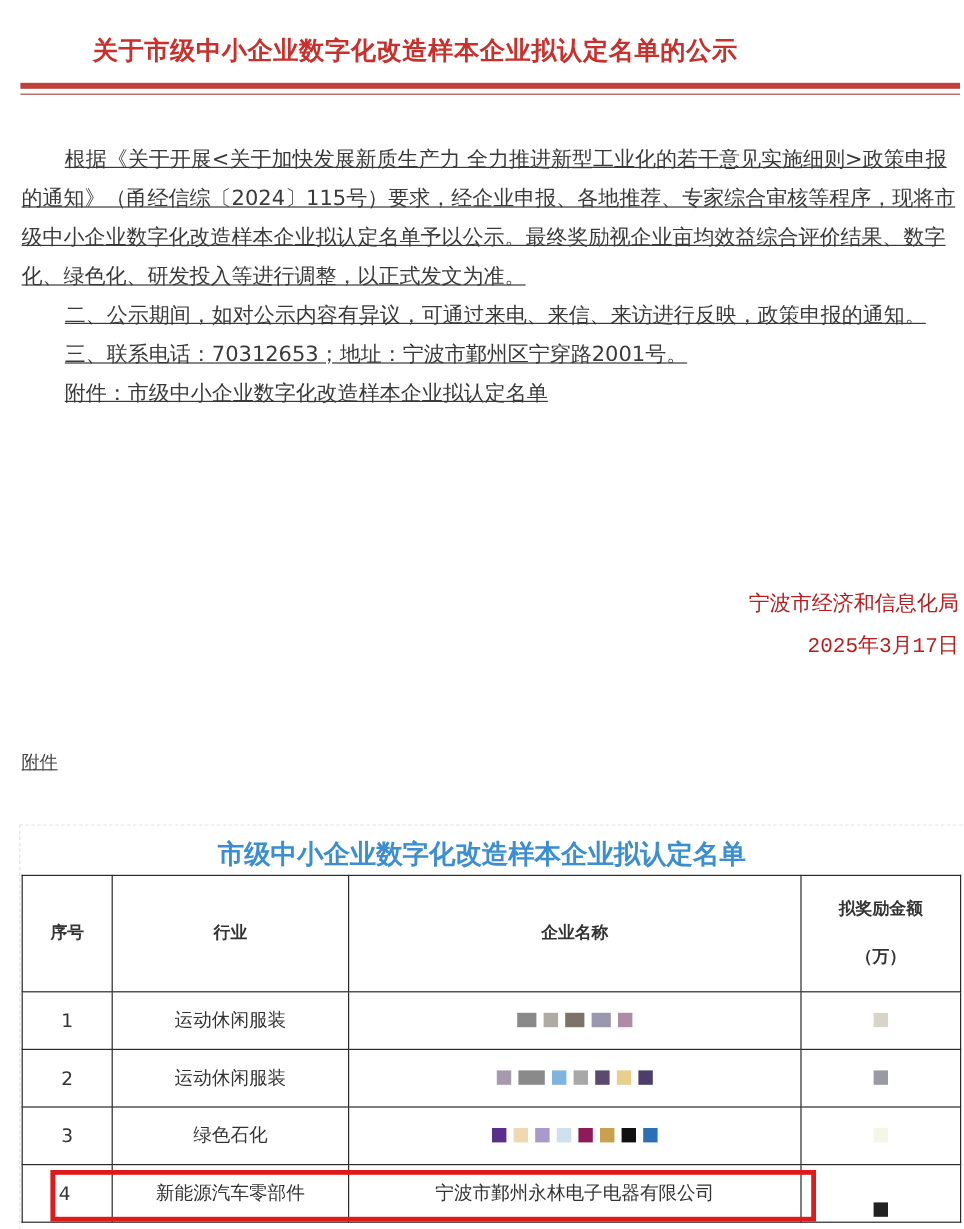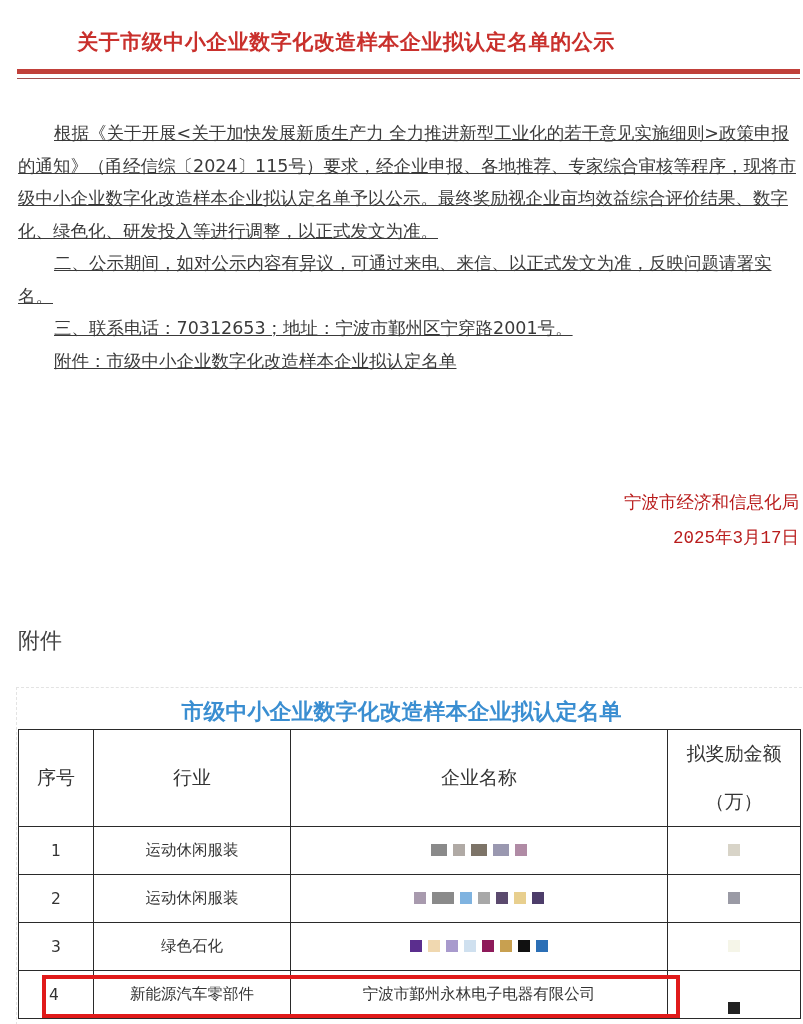--- a/index.html
+++ b/index.html
@@ -6,45 +6,45 @@
   body { width:803px; height:1024px; overflow:hidden; position:relative;
          font-family:"DejaVu Sans","Liberation Sans",sans-serif; color:#333; }
   .title { position:absolute; top:28px; left:0; width:692px; text-align:center;
            font-size:21px; font-weight:bold; color:#c9302c; letter-spacing:0.5px; }
   .rule-thick { position:absolute; left:17px; right:3px; top:69px; height:5px; background:#c1403a; }
   .rule-thin { position:absolute; left:17px; right:3px; top:78px; height:1px; background:#a05050; }
   .body { position:absolute; left:18px; top:117px; width:783px; font-size:17.5px; line-height:32.5px; color:#3a3a3a;text-decoration:underline; }
   .body p { margin:0; }
   .indent { text-indent:36px; }
   .sign { position:absolute; right:4px; font-size:17.5px; color:#b91c1c; text-align:center; }
-  .attach-label { position:absolute; left:18px; top:626px; font-size:22px; color:#444; }
+  .attach-label { position:absolute; left:18px; top:626px; font-size:15px; color:#444;text-decoration:underline; }
   .tbl-frame { position:absolute; left:16px; top:687px; width:785px; height:337px;
                border-top:1px dashed #e3e3e3; border-left:1px dashed #e3e3e3; }
   .tbl-title { position:absolute; left:0; top:697px; width:803px; text-align:center;
                font-size:22px; font-weight:bold; color:#3a8ed1; }
   table { position:absolute; left:18px; top:729px; border-collapse:collapse; table-layout:fixed; width:782px; }
   td, th { border:1px solid #2a2a2a; text-align:center; font-size:15.5px; color:#333; padding:0; }
-  th { font-weight:normal; font-size:19px; }
+  th { font-weight:bold; font-size:14px; }
   .hdr-row { height:97px; }
   .row { height:48px; }
   .blur { display:inline-flex; gap:6px; align-items:center; }
   .blk { display:inline-block; width:12px; height:12px; }
   .highlight { position:absolute; left:42px; top:975px; width:638px; height:43px;
                border:4px solid #e01a1a; box-sizing:border-box; pointer-events:none; }
 </style>
 </head>
 <body>
 
 <div class="title">关于市级中小企业数字化改造样本企业拟认定名单的公示</div>
 <div class="rule-thick"></div>
 <div class="rule-thin"></div>
 
 <div class="body">
   <p class="indent">根据《关于开展&lt;关于加快发展新质生产力 全力推进新型工业化的若干意见实施细则&gt;政策申报的通知》（甬经信综〔2024〕115号）要求，经企业申报、各地推荐、专家综合审核等程序，现将市级中小企业数字化改造样本企业拟认定名单予以公示。最终奖励视企业亩均效益综合评价结果、数字化、绿色化、研发投入等进行调整，以正式发文为准。</p>
-  <p class="indent">二、公示期间，如对公示内容有异议，可通过来电、来信、以正式发文为准，反映问题请署实名。</p>
+  <p class="indent">二、公示期间，如对公示内容有异议，可通过来电、来信、来访进行反映，政策申报的通知。</p>
   <p class="indent">三、联系电话：70312653；地址：宁波市鄞州区宁穿路2001号。</p>
   <p class="indent">附件：市级中小企业数字化改造样本企业拟认定名单</p>
 </div>
 
 <div class="sign" style="top:490px;">宁波市经济和信息化局</div>
 <div class="sign" style="top:525px;font-family:Liberation Mono, monospace;">2025年3月17日</div>
 
 <div class="attach-label">附件</div>
 
 <div class="tbl-frame"></div>

